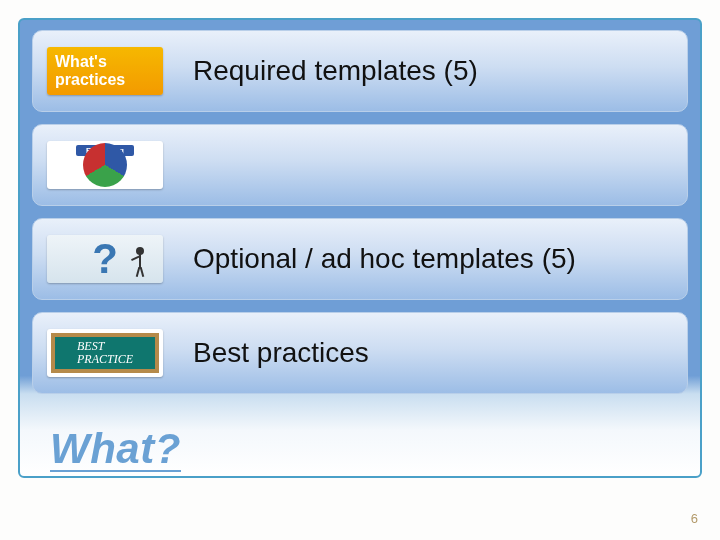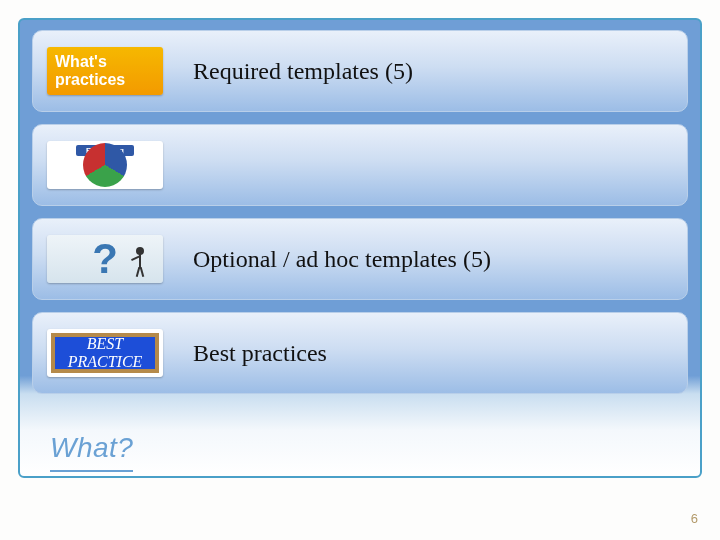--- a/index.html
+++ b/index.html
@@ -104,48 +104,48 @@
   .stick .body { width:2px;height:14px;background:#333;position:absolute;top:7px;left:8px;}
   .stick .arm  { width:10px;height:2px;background:#333;position:absolute;top:10px;left:0;transform:rotate(-25deg);}
   .stick .leg1 { width:2px;height:10px;background:#333;position:absolute;top:20px;left:6px;transform:rotate(15deg);}
   .stick .leg2 { width:2px;height:10px;background:#333;position:absolute;top:20px;left:10px;transform:rotate(-15deg);}
   .thumb-best {
     background: #fff;
     padding: 4px;
   }
   .chalkboard {
     width: 100%; height: 100%;
-    background: #1d4ed8;
+    background: #0f766e;
     border: 4px solid #b58a4a;
     display: flex;
     align-items: center;
     justify-content: center;
     color: #fefefe;
     font-family: 'Comic Sans MS', cursive;
-    font-size: 16px;
+    font-size: 12px;
     line-height: 1.1;
-    text-align: center;
+    text-align: left;
     font-style: italic;
   }
   .row-label {
-    font-size: 24px;
+    font-size: 28px;
     color: #111;
-    font-family: Liberation Serif, serif;
+    font-family: Liberation Sans, sans-serif;
   }
   .title {
     position: absolute;
     left: 30px;
     bottom: 4px;
-    font-size: 28px;
-    font-weight: normal;
+    font-size: 42px;
+    font-weight: bold;
     font-style: italic;
     color: #6aa1d4;
     letter-spacing: 0.5px;
     border-bottom: 2px solid #6aa1d4;
-    padding-bottom: 8px;
+    padding-bottom: 0;
     line-height: 1;
   }
   .pagenum {
     position: absolute;
     right: 22px;
     bottom: 14px;
     font-size: 13px;
     color: #b39a6a;
   }
 </style>

